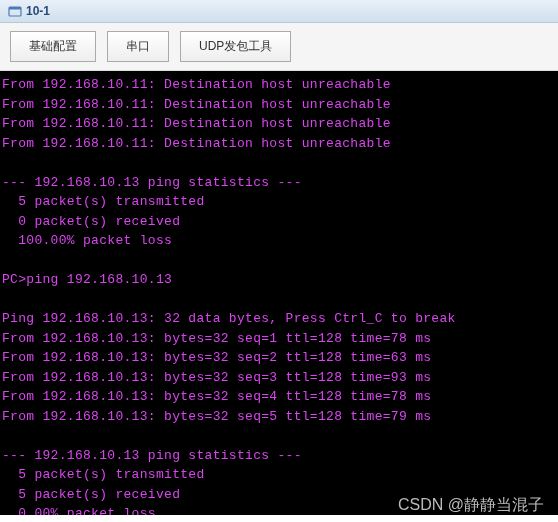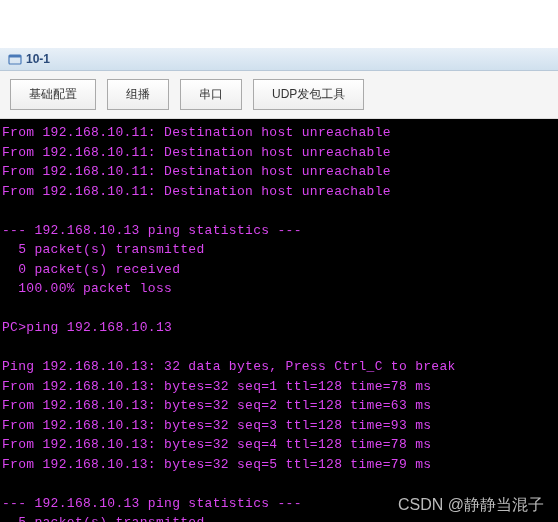--- a/index.html
+++ b/index.html
@@ -17,21 +17,20 @@
     .title-bar {
       background: linear-gradient(to bottom, #e8f0f8, #d0e0ee);
       padding: 4px 8px;
       font-size: 12px;
       color: #2a4a7a;
       font-weight: bold;
       border-bottom: 1px solid #b8c8d8;
       display: flex;
       align-items: center;
       gap: 4px;
-      margin-top: 48px;
     }
     .title-icon {
       display: inline-block;
       width: 14px;
       height: 14px;
     }
     .tabs {
       display: flex;
       background: #f5f5f5;
       padding: 8px 10px;
@@ -79,21 +78,20 @@
     <svg viewBox="0 0 14 14" width="14" height="14">
       <rect x="1" y="3" width="12" height="9" rx="1" fill="none" stroke="#4a7ab8" stroke-width="1.2"></rect>
       <rect x="1" y="3" width="12" height="2.5" fill="#4a7ab8"></rect>
     </svg>
   </span>
   <span>10-1</span>
 </div>
 
 <div class="tabs">
   <div class="tab"><span>基础配置</span></div>
-  <div class="tab"><span>组播</span></div>
   <div class="tab"><span>串口</span></div>
   <div class="tab"><span>UDP发包工具</span></div>
 </div>
 
 <div class="terminal" id="terminal">From 192.168.10.11: Destination host unreachable
 From 192.168.10.11: Destination host unreachable
 From 192.168.10.11: Destination host unreachable
 From 192.168.10.11: Destination host unreachable
 
 --- 192.168.10.13 ping statistics ---

